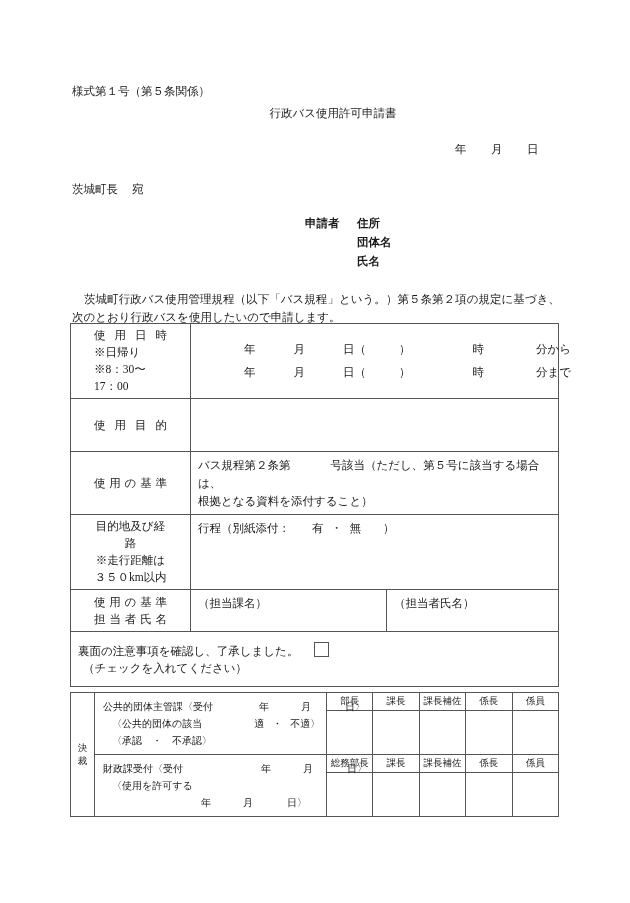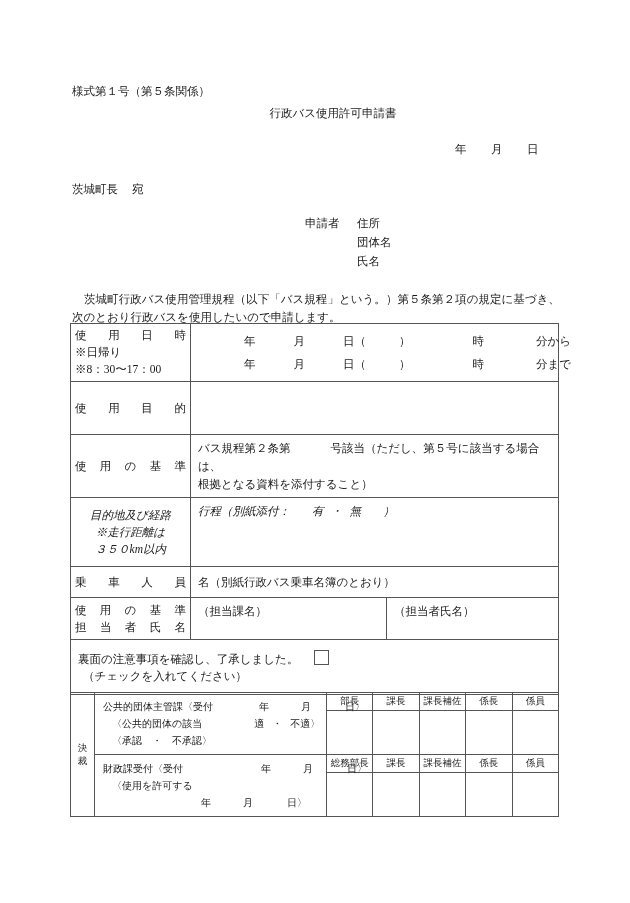--- a/index.html
+++ b/index.html
@@ -61,21 +61,21 @@
   }
   .addressee .sp { display: inline-block; width: 14px; }
 
   .applicant {
     position: absolute;
     left: 305px;
     top: 207px;
     font-size: 11.5px;
     line-height: 19px;
   }
-  .applicant-row { white-space: nowrap; }
+  .applicant-row { white-space: nowrap; font-weight: bold; }
   .applicant-label {
     display: inline-block;
     width: 52px;
   }
   .applicant-field {
     display: inline-block;
   }
 
   .intro {
     position: absolute;
@@ -99,21 +99,21 @@
     font-size: 11.5px;
   }
   .main-table td {
     border: 1px solid #555;
     padding: 0;
     vertical-align: middle;
   }
   .lbl {
     width: 120px;
     text-align: center;
-    padding: 3px 4px !important;
+    padding: 3px 23px !important;
     box-sizing: border-box;
     line-height: 17px;
   }
   .spread {
     display: block;
     text-align: justify;
     text-align-last: justify;
     -moz-text-align-last: justify;
   }
   .lbl .plain { display: block; text-align: left; }
@@ -138,21 +138,21 @@
   .r-dt .dtwrap {
     height: 48px;
     display: flex;
     flex-direction: column;
     justify-content: space-between;
     padding: 3px 0 4px 0;
     box-sizing: border-box;
   }
   .r-purpose td { height: 44px; }
   .r-std td { height: 38px; }
-  .r-dest td { height: 60px; font-style: italic; }
+  .r-dest td { height: 60px; }
   .r-people td { height: 22px; }
   .r-resp td { height: 33px; }
   .r-dept td { height: 33px; }
   .r-note td { height: 38px; }
   .people-txt { padding-left: 40px; }
   .mid-dot { display: inline-block; width: 26px; text-align: center; }
   .gap-s { display: inline-block; width: 22px; }
   .gap-m { display: inline-block; width: 40px; }
 
   .note-cell {
@@ -297,26 +297,20 @@
         <td class="lbl">
           <span class="ctr">目的地及び経路</span>
           <span class="ctr">※走行距離は</span>
           <span class="ctr">３５０km以内</span>
         </td>
         <td class="cell" colspan="2" style="vertical-align:top">
           <div><span>行程（別紙添付：</span><span class="gap-s"></span><span>有</span><span class="mid-dot">・</span><span>無</span><span class="gap-s"></span><span>）</span></div>
         </td>
       </tr>
 
-      <tr class="r-people">
-        <td class="lbl">
-          <span class="spread">乗車人員</span>
-        </td>
-        <td class="cell people-txt" colspan="2">名（別紙行政バス乗車名簿のとおり）</td>
-      </tr>
 
 
       <tr class="r-dept">
         <td class="lbl">
           <span class="spread">使用の基準</span>
           <span class="spread">担当者氏名</span>
         </td>
         <td class="cell" style="vertical-align:top">（担当課名）</td>
         <td class="cell cell-sub" style="vertical-align:top">（担当者氏名）</td>
       </tr>

